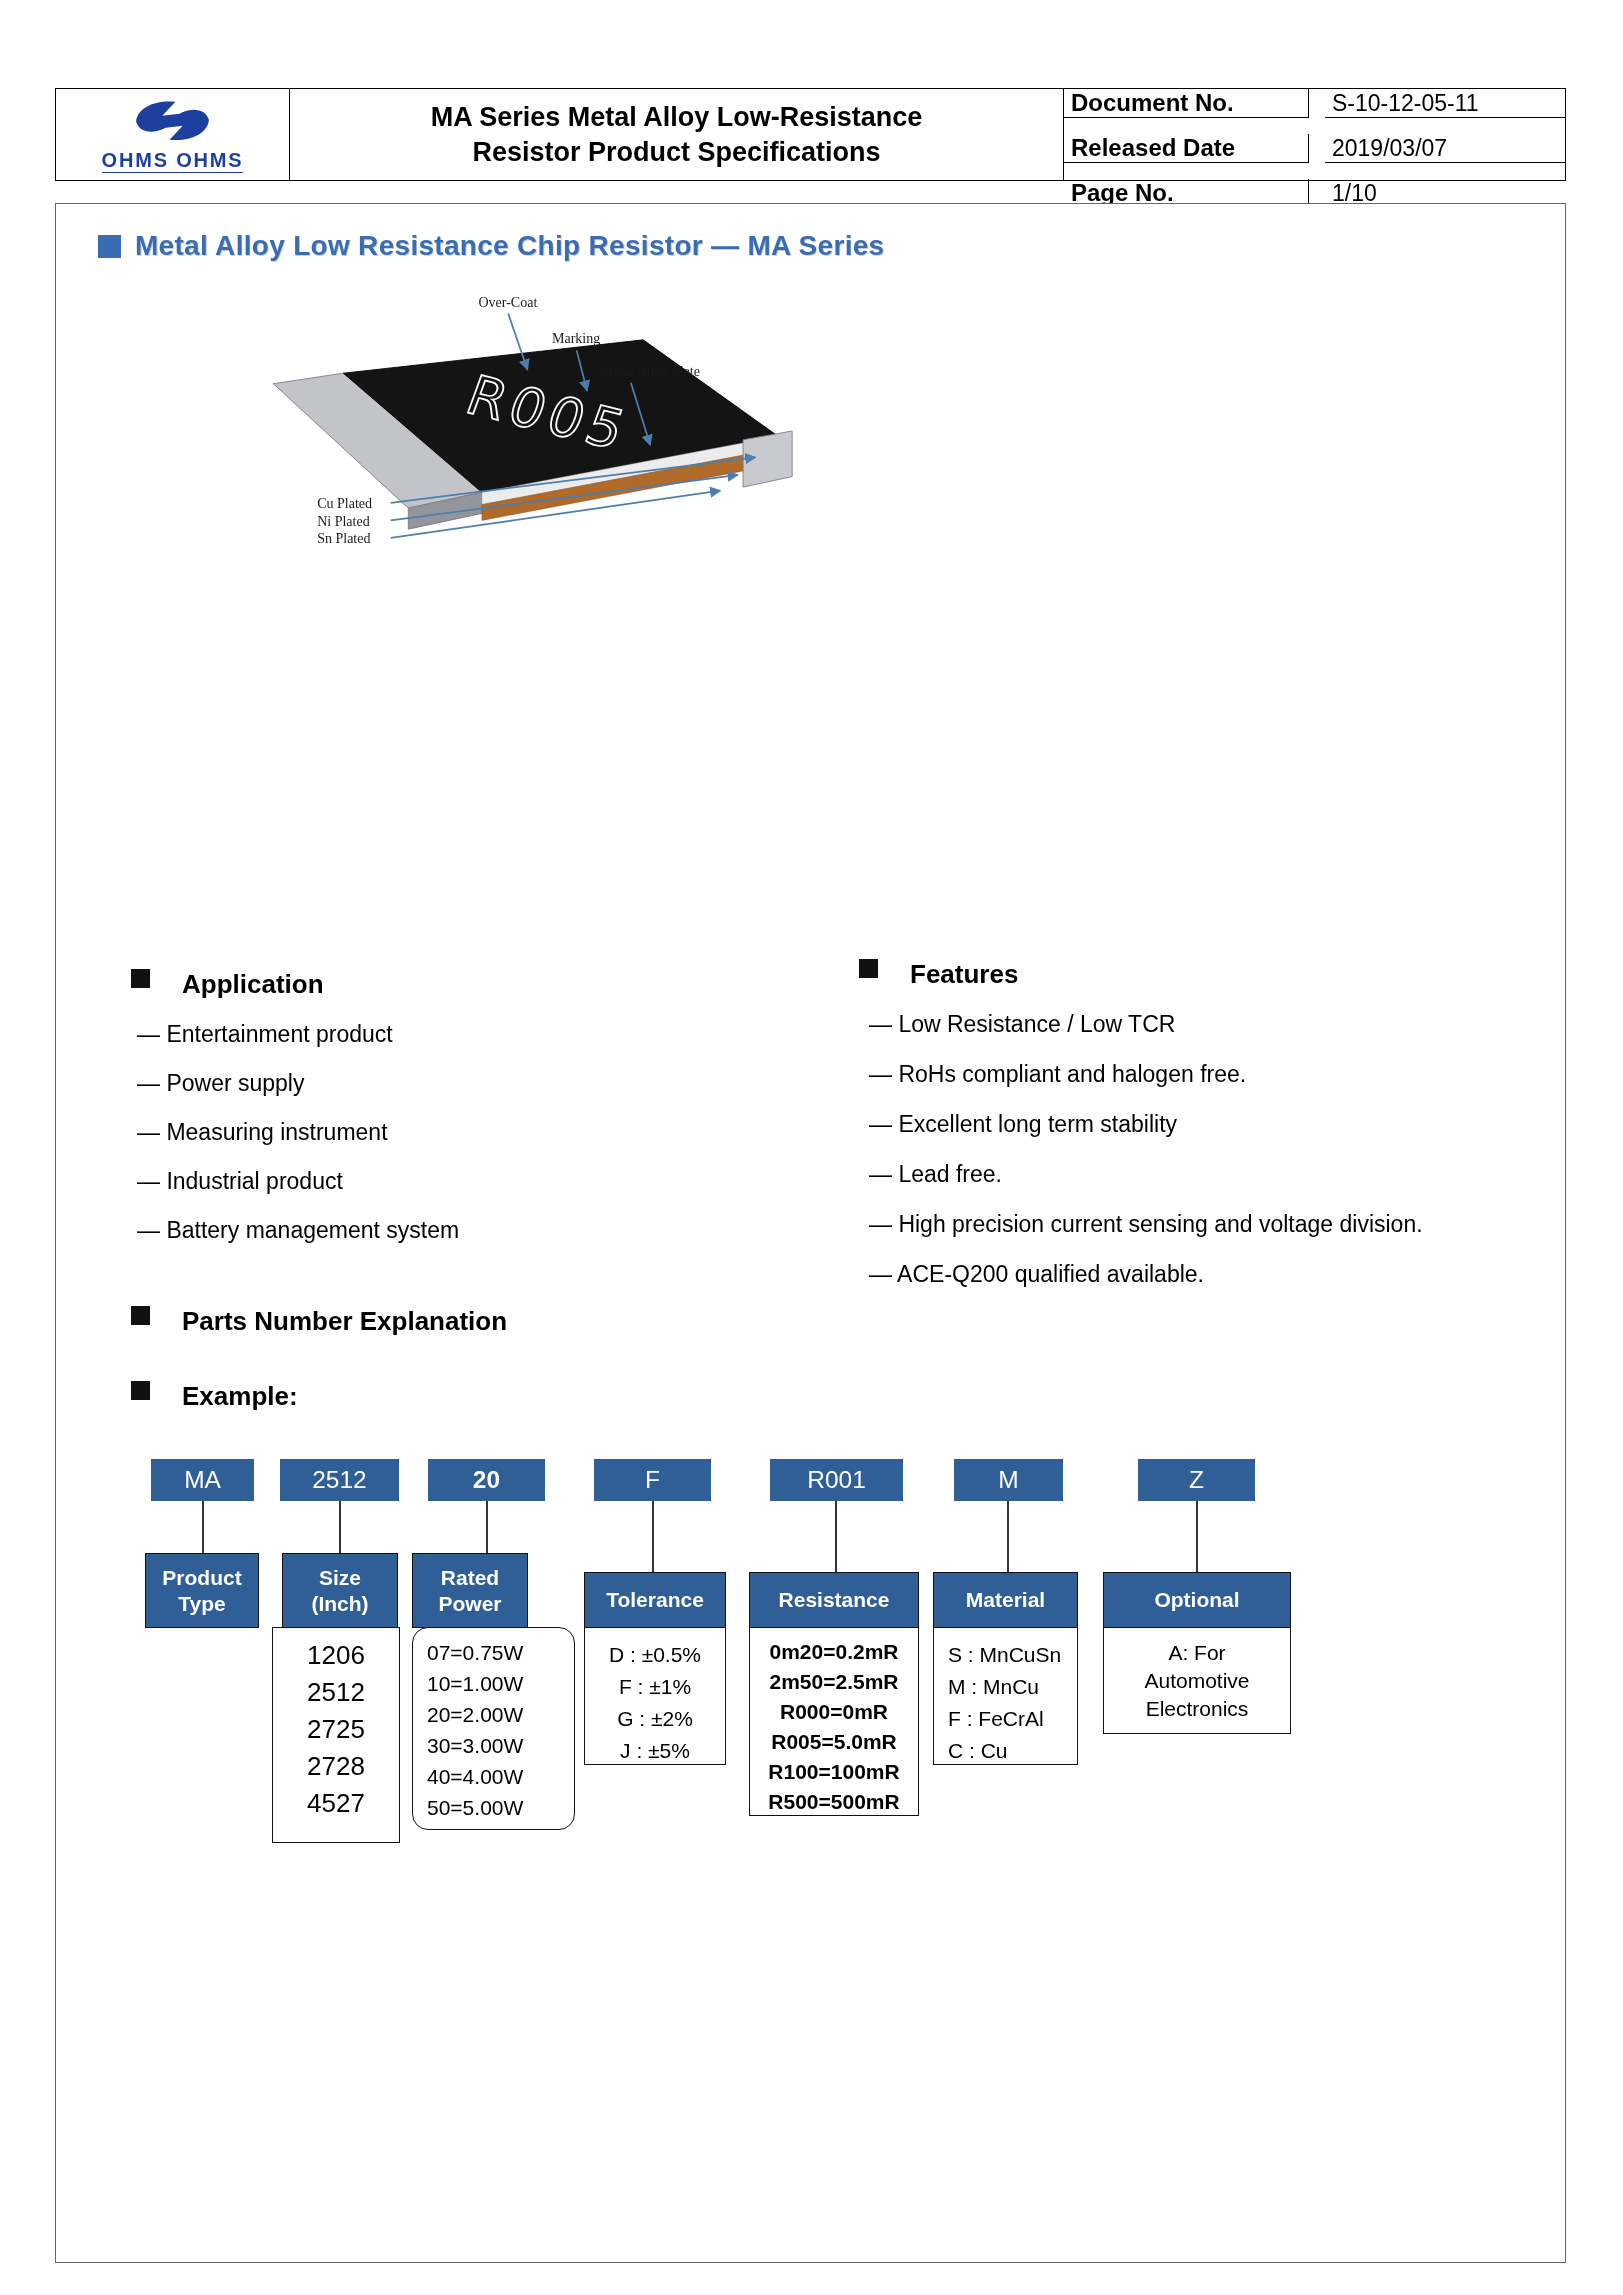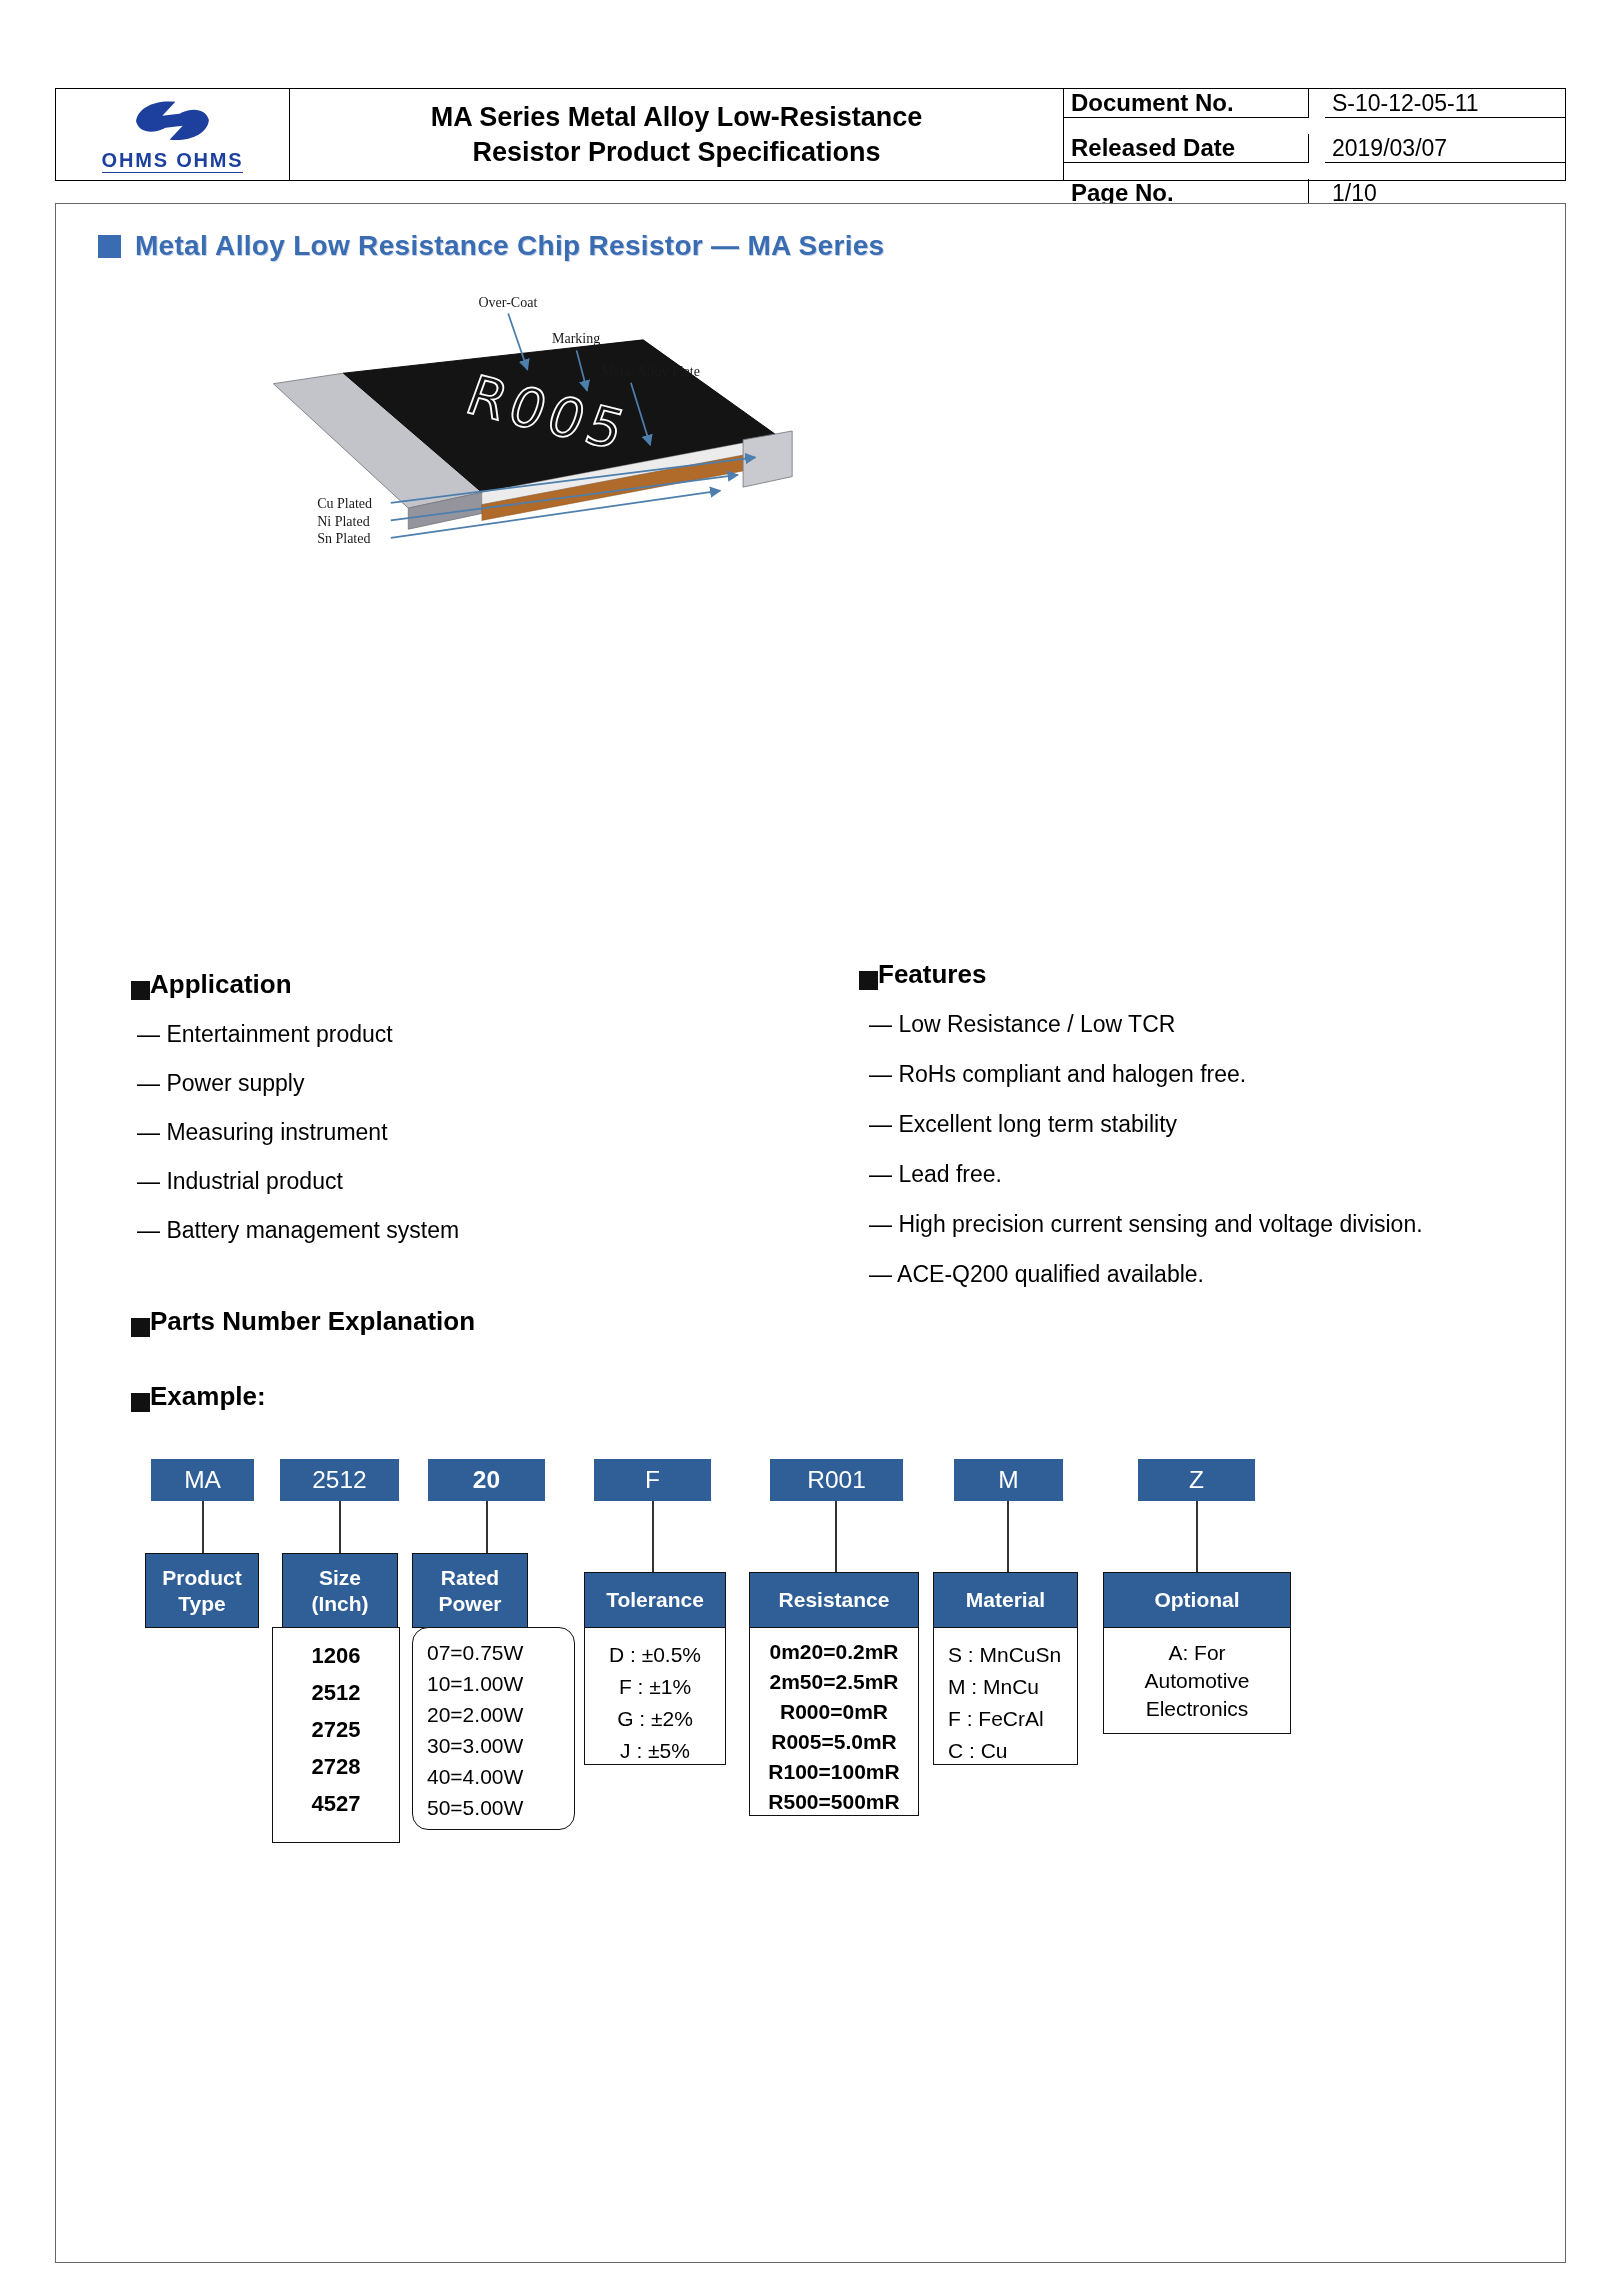--- a/index.html
+++ b/index.html
@@ -25,21 +25,21 @@
 
   
   .main-box { position:absolute; left:55px; top:203px; width:1511px; height:2060px;
               border:0.9px solid #666; background:#fff; }
 
   .main-title { position:absolute; left:98px; top:230px; display:flex; align-items:center; gap:14px; }
   .main-title .sq { width:23px; height:23px; background:#3a6cb2; }
   .main-title .txt { font-size:28px; font-weight:bold; color:#3a6cb2; letter-spacing:0.3px;
                      text-shadow:0.9px 0.9px 0 #c3d0e6; }
 
-  .sec-head { position:absolute; display:flex; align-items:flex-end; gap:0; }
+  .sec-head { position:absolute; display:flex; align-items:flex-start; gap:32px; }
   .sec-head .sq { width:19px; height:19px; background:#111; }
   .sec-head .txt { font-size:26px; font-weight:bold; }
   .sec-head.parts .txt { font-weight:600; }
 
   .item-list { position:absolute; font-size:23px; }
   .item-list div { display:flex; align-items:center; }
   .app-list div { height:49px; }
   .feat-list div { height:50px;text-align:right; }
 
   
@@ -52,21 +52,21 @@
               display:flex; align-items:center; justify-content:center; font-size:24.5px; }
   .code-bold { font-weight:bold; }
   .conn { position:absolute; width:1.8px; background:#333; top:1501px; }
   .label-box { position:absolute; background:#2f5f96; border:1.8px solid #111; color:#fff;
                font-weight:bold; font-size:21px; line-height:26px; display:flex; align-items:center;
                justify-content:center; text-align:center; padding:3.5px 5.3px; }
   .detail-box { position:absolute; background:#fff; border:1.8px solid #111; font-size:21px; }
   .dl-center div { display:block; text-align:center; }
   .dl-left div { display:block; text-align:left; }
 
-  .d-size { padding-top:8.8px; font-size:22px;font-weight:bold; }
+  .d-size { padding-top:8.8px; font-size:26px; }
   .d-size div { line-height:37px; }
   .d-power { padding:8.8px 0 0 14px;border-radius:16px; }
   .d-power div { line-height:31px; }
   .d-tol { padding-top:10.5px; }
   .d-tol div { line-height:32px; }
   .d-res { padding-top:8.8px;font-weight:bold; }
   .d-res div { line-height:30px; }
   .d-mat { padding:10.5px 0 0 14px; }
   .d-mat div { line-height:32px; }
   .d-opt { padding:10.5px 24.5px 0 24.5px; text-align:center; line-height:28px; }

